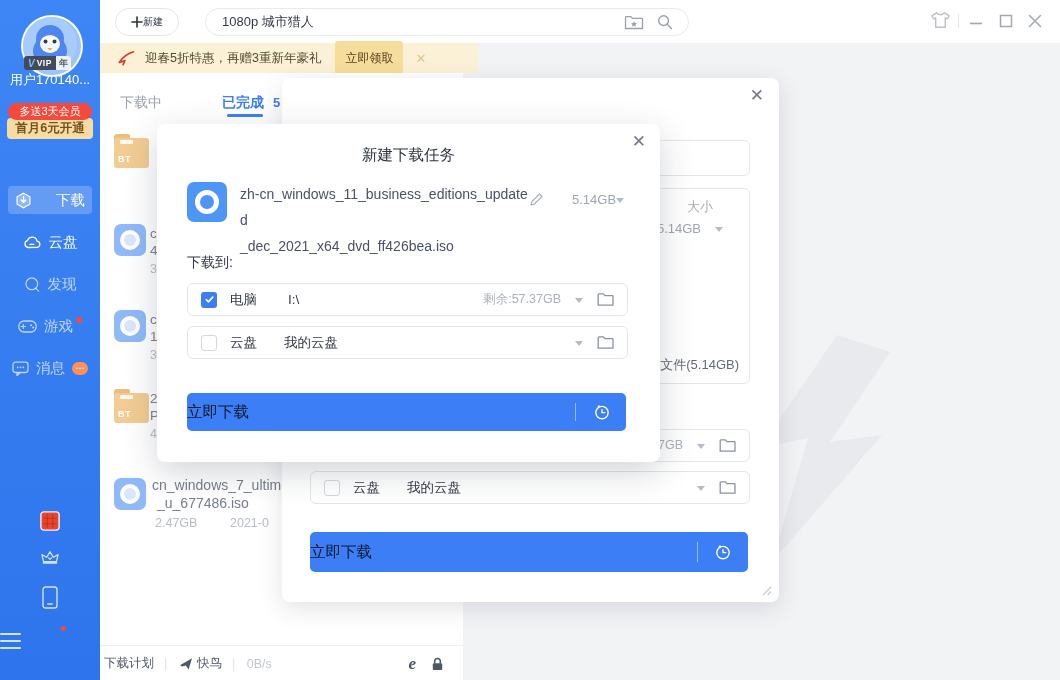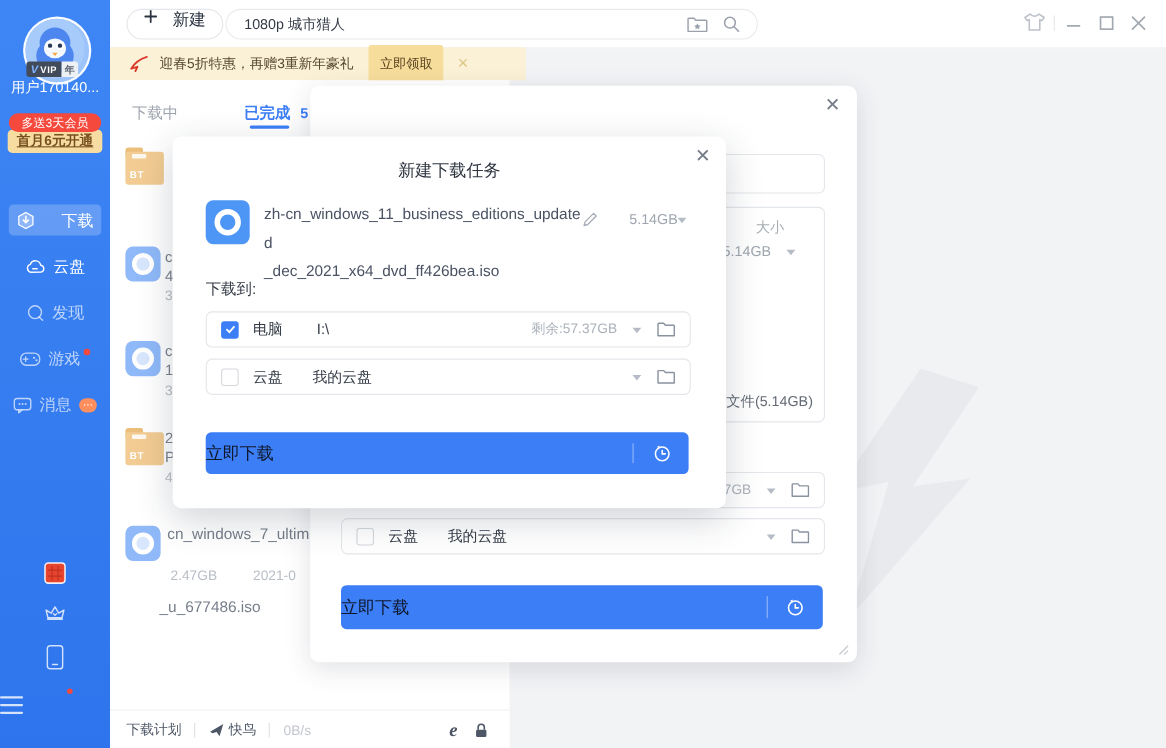--- a/index.html
+++ b/index.html
@@ -5,21 +5,21 @@
   html,body{margin:0;padding:0;}
   body{width:1060px;height:680px;position:relative;overflow:hidden;
        font-family:"Liberation Sans","DejaVu Sans",sans-serif;
        background:#fff;-webkit-font-smoothing:antialiased;}
   .abs{position:absolute;}
   .flex{display:flex;align-items:center;}
 
   
   .topbar{left:100px;top:0;width:960px;height:43px;background:#fff;border-bottom:1px solid #EEF0F3;}
   .new-btn{left:15px;top:8px;height:26px;padding:0 15px;border:1px solid #E3E6EA;border-radius:14px;
-           display:flex;gap:14px;color:#2A3340;font-size:15px;background:#fff;cursor:pointer;}
+           display:flex;align-items:center;gap:0;color:#2A3340;font-size:10px;background:#fff;cursor:pointer;}
   .search{left:105px;top:8px;width:482px;height:26px;border:1px solid #E8EAEE;border-radius:14px;
           display:flex;align-items:center;background:#fff;}
   .search-text{margin-left:16px;font-size:13px;color:#333A45;flex:1;}
   .winctl{color:#AFB4BC;}
 
   
   .banner{left:100px;top:43px;width:378px;height:30px;background:#FBF1D6;display:flex;align-items:center;}
   .banner-text{font-size:12.5px;color:#554830;margin-left:10px;}
   .banner-cta{margin-left:14px;background:#F6DD9C;border-radius:3px;height:34px;padding:0 10px;
               display:flex;align-items:center;font-size:12px;color:#5A4420;cursor:pointer;}
@@ -78,21 +78,21 @@
           border:2px solid rgba(255,255,255,.95);overflow:hidden;}
   .vipbadge{left:24px;top:56px;height:14px;display:flex;font-weight:bold;cursor:pointer;}
   .vip-dark{background:#414B5A;border-radius:3px 0 0 3px;display:flex;align-items:center;padding:0 4px;gap:2px;}
   .vip-v{color:#7FB3FF;font-size:10px;font-style:italic;}
   .vip-txt{color:#fff;font-size:8.5px;letter-spacing:.5px;}
   .vip-year{background:#EEF1F4;border-radius:0 3px 3px 0;color:#525C6B;font-size:9px;display:flex;align-items:center;padding:0 3px;}
   .uname{left:0;top:71px;width:100px;text-align:center;color:#fff;font-size:13px;}
   .promo-red{left:8px;top:103px;width:84px;height:17px;background:#F5493D;border-radius:9px;color:#fff;
              font-size:11px;display:flex;align-items:center;justify-content:center;z-index:2;}
   .promo-gold{left:7px;top:118px;width:86px;height:21px;background:#F7DCA2;border-radius:4px;color:#77501F;
-              font-size:12.5px;font-weight:bold;display:flex;align-items:center;justify-content:center;cursor:pointer;text-decoration:underline;}
+              font-size:12.5px;font-weight:bold;display:flex;align-items:center;justify-content:center;cursor:pointer;}
   .menu-item{left:8px;width:84px;height:28px;border-radius:4px;display:flex;align-items:center;justify-content:center;
              gap:7px;color:rgba(255,255,255,.68);font-size:14.5px;cursor:pointer;}
   .menu-on{background:rgba(255,255,255,.22);color:#fff;gap:24px;}
   .menu-full{color:#fff;}
   .dot-red{width:6px;height:6px;background:#F5493D;border-radius:50%;}
   .msg-badge{background:#FF8F5E;color:#fff;border-radius:8px;font-size:9px;height:13px;min-width:16px;
              display:flex;align-items:center;justify-content:center;line-height:1;}
   .side-ico{left:0;width:100px;display:flex;justify-content:center;cursor:pointer;}
   .ham-line{width:21px;height:2px;background:rgba(255,255,255,.8);border-radius:1px;margin:2.5px 0;}
 </style>
@@ -194,27 +194,27 @@
   <span class="abs frag-name" style="left:50px;top:318px;">2</span>
   <span class="abs frag-name" style="left:50px;top:335px;">P</span>
   <span class="abs frag-size" style="left:50px;top:354px;">4</span>
 
   <div class="abs" style="left:14px;top:405px;">
     <div class="iso-icon" style="width:32px;height:32px;background:#8FB9F9;">
       <span class="iso-ring" style="background:rgba(255,255,255,.65);"></span>
     </div>
   </div>
   <span class="abs row-name" style="left:52px;top:403px;">cn_windows_7_ultim</span>
-  <span class="abs row-name" style="left:45px;top:421px;margin-top:48px;">_u_677486.iso</span>
+  <span class="abs row-name" style="left:57px;top:421px;">_u_677486.iso</span>
   <span class="abs row-meta" style="left:55px;top:443px;">2.47GB</span>
   <span class="abs row-meta" style="left:130px;top:443px;">2021-0</span>
 </div>
 
 <div class="abs statusbar">
-  <span style="margin-left:15px;">下载计划</span>
+  <span style="margin-left:4px;">下载计划</span>
   <span class="sb-div">│</span>
   <svg width="14" height="13" viewBox="0 0 14 13" style="margin-right:4px;">
     <path d="M1 8.2L13 1.2 9.6 12.4 6.9 8.4 3.2 9.6z" fill="#4E5766"></path>
   </svg>
   <span>快鸟</span>
   <span class="sb-div">│</span>
   <span class="sb-light">0B/s</span>
   <span style="flex:1;"></span>
   <span style="font-family:'Liberation Serif',serif;font-style:italic;font-weight:bold;font-size:17px;color:#4B5563;">e</span>
   <svg width="15" height="16" viewBox="0 0 15 16" style="margin:0 18px 0 14px;">

